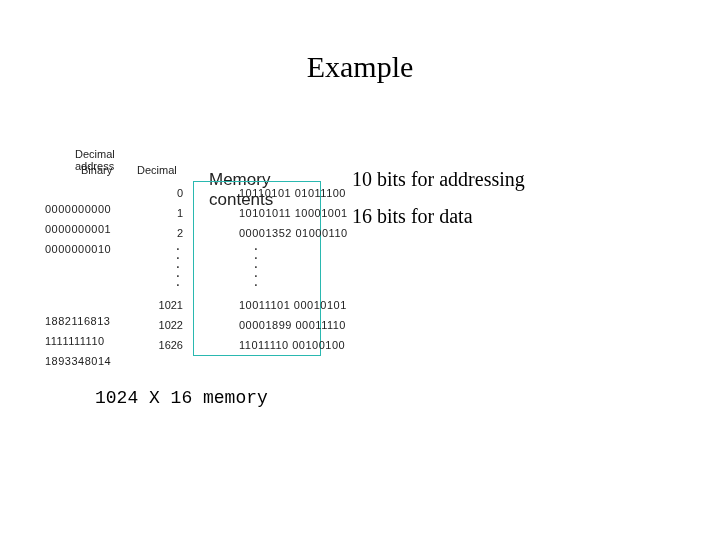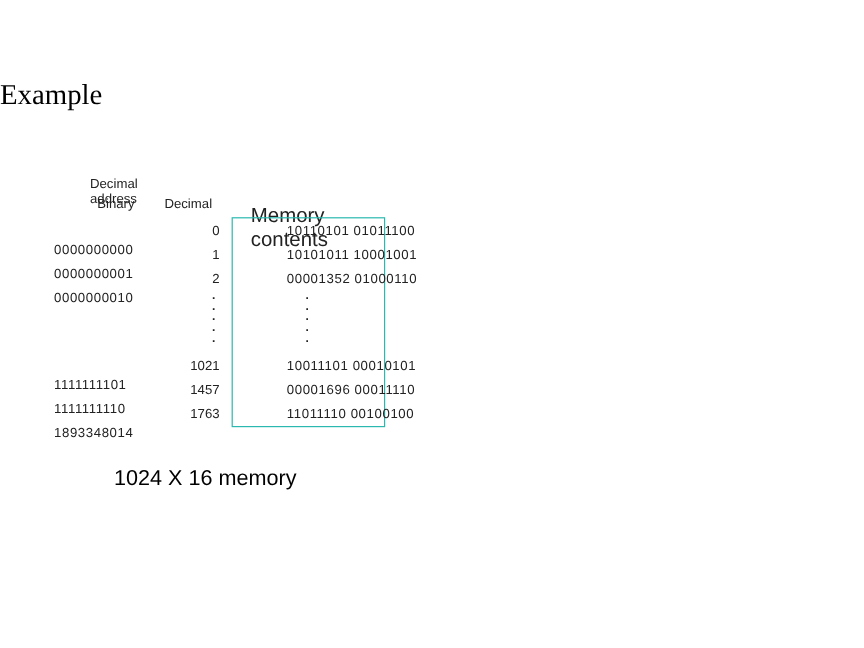--- a/index.html
+++ b/index.html
@@ -10,23 +10,22 @@
     font-family: "Times New Roman", Times, serif;
     background: #fff;
     color: #000;
     position: relative;
   }
   .title {
     position: absolute;
     top: 50px;
     left: 0;
     width: 100%;
-    text-align: left;
-    font-size: 24px;
-    margin-top: 17px;
+    text-align: center;
+    font-size: 30px;
   }
   .figure {
     position: absolute;
     top: 148px;
     left: 45px;
     font-family: Arial, Helvetica, sans-serif;
     font-size: 11px;
     color: #222;
   }
   .mem-addr-label {
@@ -94,21 +93,21 @@
     line-height: 5px;
     font-size: 10px;
     font-weight: bold;
   }
   .dots-col span { display:block; height:9px; }
   .caption {
     position: absolute;
     top: 388px;
     left: 95px;
     font-size: 18px;
-    font-family: Liberation Sans, sans-serif;
+    font-family: Liberation Mono, monospace;
   }
   .notes {
     position: absolute;
     top: 168px;
     left: 352px;
     font-size: 20px;
     font-family: "Times New Roman", Times, serif;
   }
   .notes div { margin-bottom: 14px; }
 </style>
@@ -150,32 +149,34 @@
   </div>
   <div class="dots-col" style="top:96px; left:206px;">
     <span>.</span>
       <span>.</span>
       <span>.</span>
       <span>.</span>
       <span>.</span>
   </div>
 
   <div class="row" style="top:150px">
-    <span class="bin">1111111101</span>
+    <span class="bin">1882116813</span>
     <span class="dec">1021</span>
     <span class="cont">10011101 00010101</span>
   </div>
   <div class="row" style="top:170px">
     <span class="bin">1111111110</span>
-    <span class="dec">1457</span>
-    <span class="cont">00001696 00011110</span>
+    <span class="dec">1022</span>
+    <span class="cont">00001899 00011110</span>
   </div>
   <div class="row" style="top:190px">
     <span class="bin">1893348014</span>
-    <span class="dec">1763</span>
+    <span class="dec">1626</span>
     <span class="cont">11011110 00100100</span>
   </div>
 </div>
 
 <div class="caption">1024 X 16 memory</div>
 
 <div class="notes">
+  <div>10 bits for addressing</div>
+  <div>16 bits for data</div>
 </div>
 
 </body></html>

